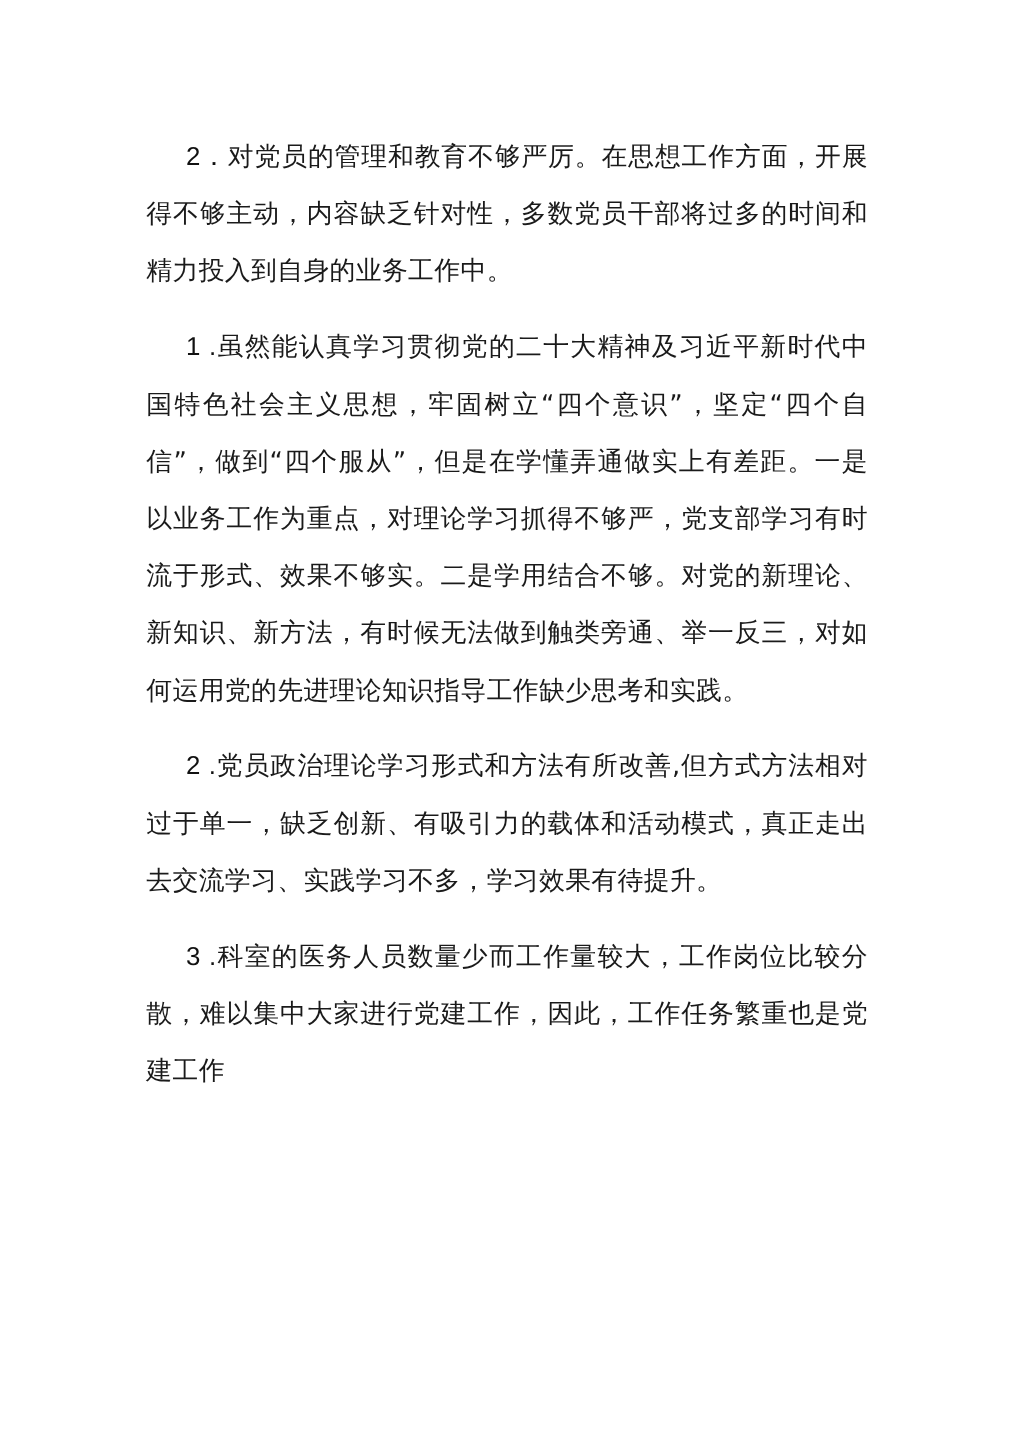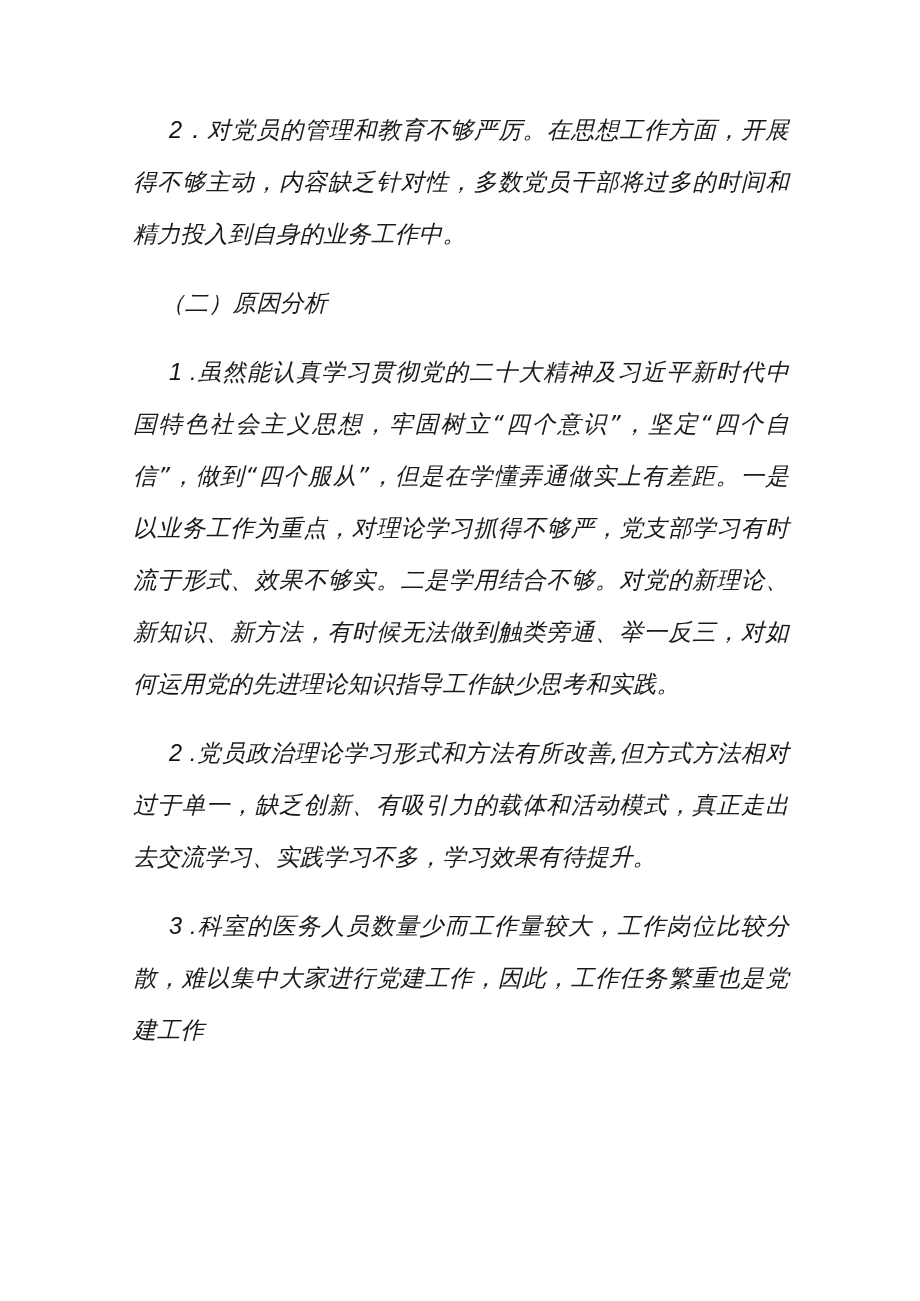--- a/index.html
+++ b/index.html
@@ -11,23 +11,22 @@
       width: 920px;
       height: 1301px;
       position: relative;
       overflow: hidden;
       font-family: "DejaVu Sans", "Liberation Sans", sans-serif;
       color: #1a1a1a;
     }
     .page {
       position: absolute;
       left: 133px;
-      top: 104px;
+      top: 116px;
       width: 656px;
-      font-style: italic;
     }
     .para {
       font-size: 23.5px;
       line-height: 52px;
       margin: 0 0 17px 0;
       text-indent: 36px;
       text-align: justify;
       text-justify: inter-ideograph;
       letter-spacing: 0.3px;
     }
@@ -47,21 +46,20 @@
 </head>
 <body>
 
 <div class="page">
 
   <p class="para">
     <span class="num">2．</span><span>对党员的管理和教育不够严厉。在思想工作方面，开展得不够主动，内容缺乏针对性，多数党员干部将过多的时间和精力投入到自身的业务工作中。</span>
   </p>
 
 
-  <p class="heading">（二）原因分析</p>
 
   <p class="para">
     <span class="num">1 .</span><span>虽然能认真学习贯彻党的二十大精神及习近平新时代中国特色社会主义思想，牢固树立“四个意识”，坚定“四个自信”，做到“四个服从”，但是在学懂弄通做实上有差距。一是以业务工作为重点，对理论学习抓得不够严，党支部学习有时流于形式、效果不够实。二是学用结合不够。对党的新理论、新知识、新方法，有时候无法做到触类旁通、举一反三，对如何运用党的先进理论知识指导工作缺少思考和实践。</span>
   </p>
 
   <p class="para">
     <span class="num">2 .</span><span>党员政治理论学习形式和方法有所改善,但方式方法相对过于单一，缺乏创新、有吸引力的载体和活动模式，真正走出去交流学习、实践学习不多，学习效果有待提升。</span>
   </p>
 
   <p class="para">

